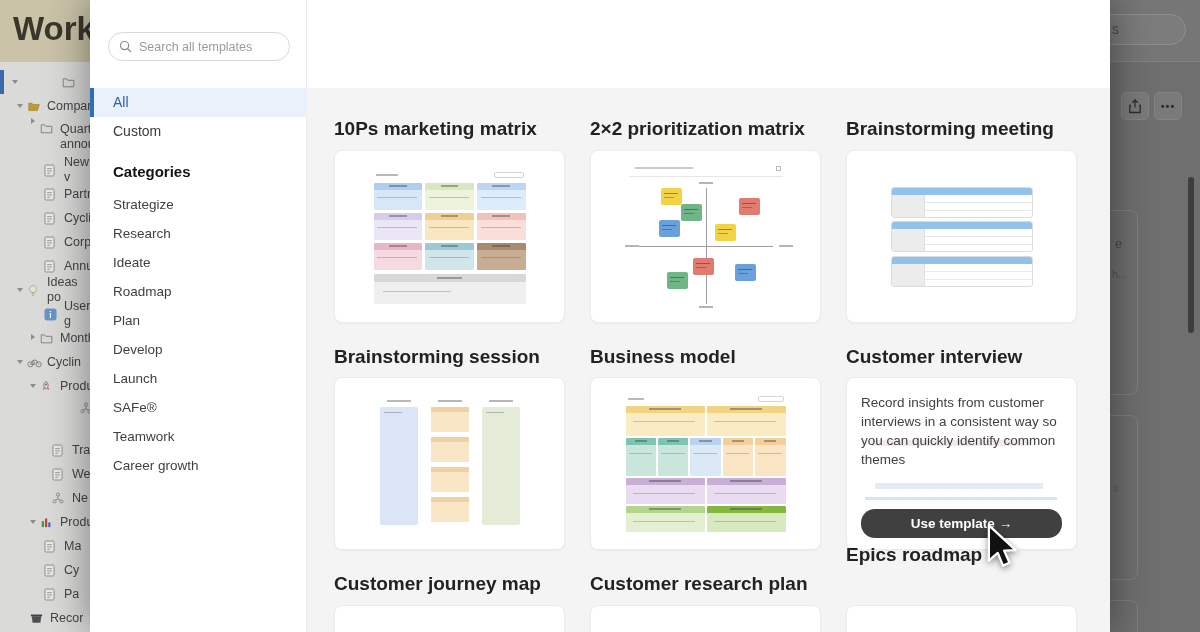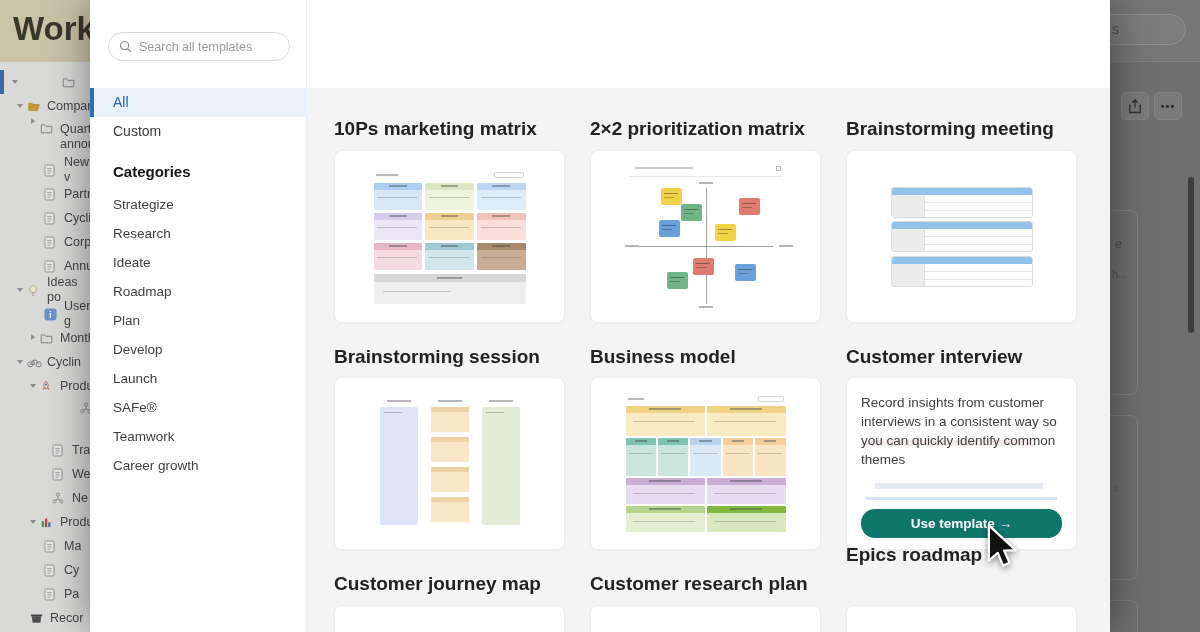--- a/index.html
+++ b/index.html
@@ -132,21 +132,21 @@
   .cv-ch::before { content:''; position:absolute; left:30%; top:2.5px; width:40%; height:2px; background:rgba(60,60,60,.42); }
   .cv-cb { position:relative; }
   .cv-cb::before { content:''; position:absolute; left:10%; top:8px; width:78%; height:1px; background:rgba(90,90,90,.3); }
 
   .hover-card { display:block; }
   .hv-desc { position:relative; z-index:2; padding:15px 14px 0 14px; font-size:13.5px; line-height:19px;
     color:#3f3f3f; white-space:pre-line; }
   .hv-ghost1 { position:absolute; left:24px; top:62px; width:160px; height:6px; background:#e9dad7; opacity:.55; z-index:1; }
   .hv-ghost2 { position:absolute; left:28px; top:105px; width:168px; height:6px; background:#dce7f3; opacity:.8; z-index:1; }
   .hv-ghost3 { position:absolute; left:18px; top:119px; width:192px; height:3px; background:#c5d7ea; opacity:.7; z-index:1; }
-  .hv-btn { position:absolute; left:14px; right:14px; top:131px; height:29px; background:#0f766e;
+  .hv-btn { position:absolute; left:14px; right:14px; top:131px; height:29px; background:#404040;
     border-radius:14px; color:#fff; font-size:13.5px; font-weight:600; text-align:center; line-height:29px;
     cursor:pointer; z-index:3; }
 
   .cursor-svg { position:absolute; left:986px; top:524px; z-index:50;
     filter:drop-shadow(0 2px 3px rgba(0,0,0,.45)); }
 </style>
 </head>
 <body>
 
 <div class="bd-right-header"></div>

